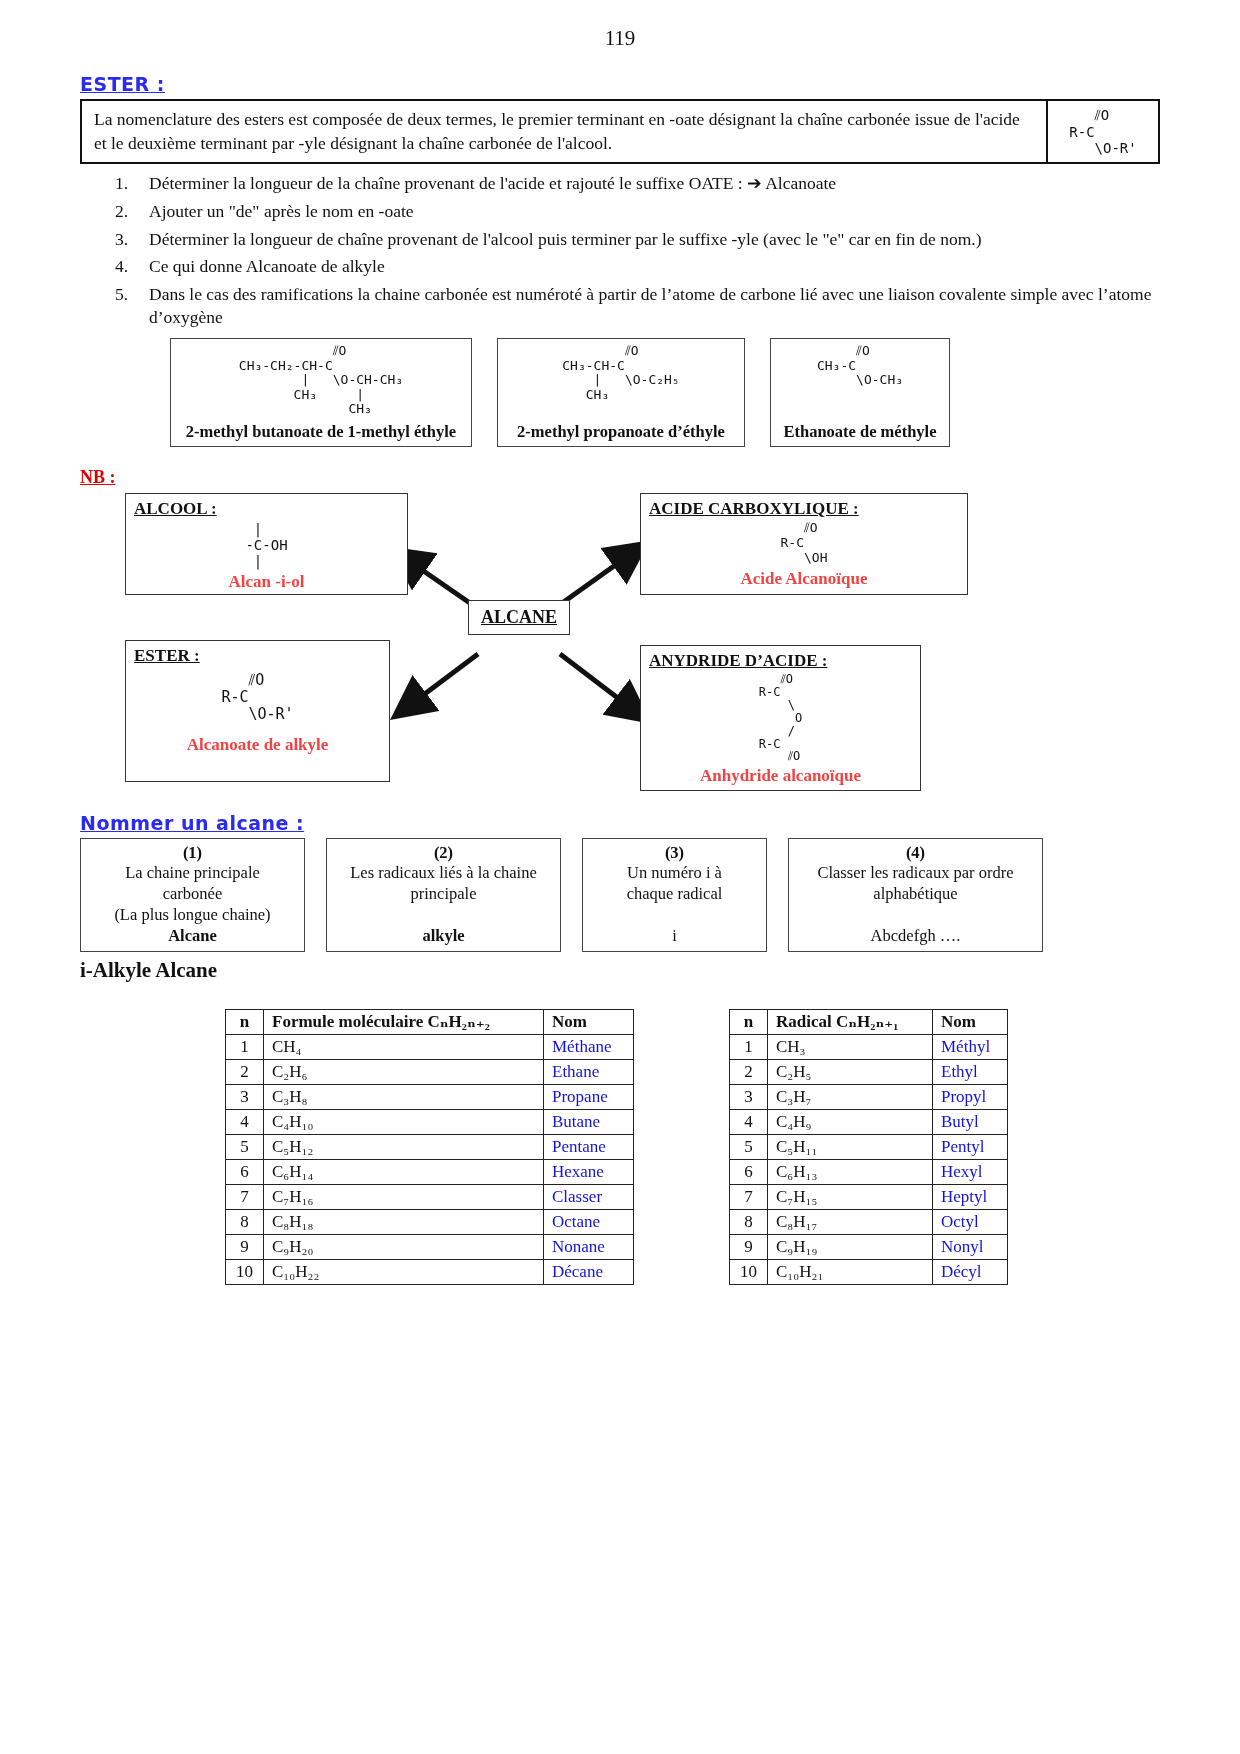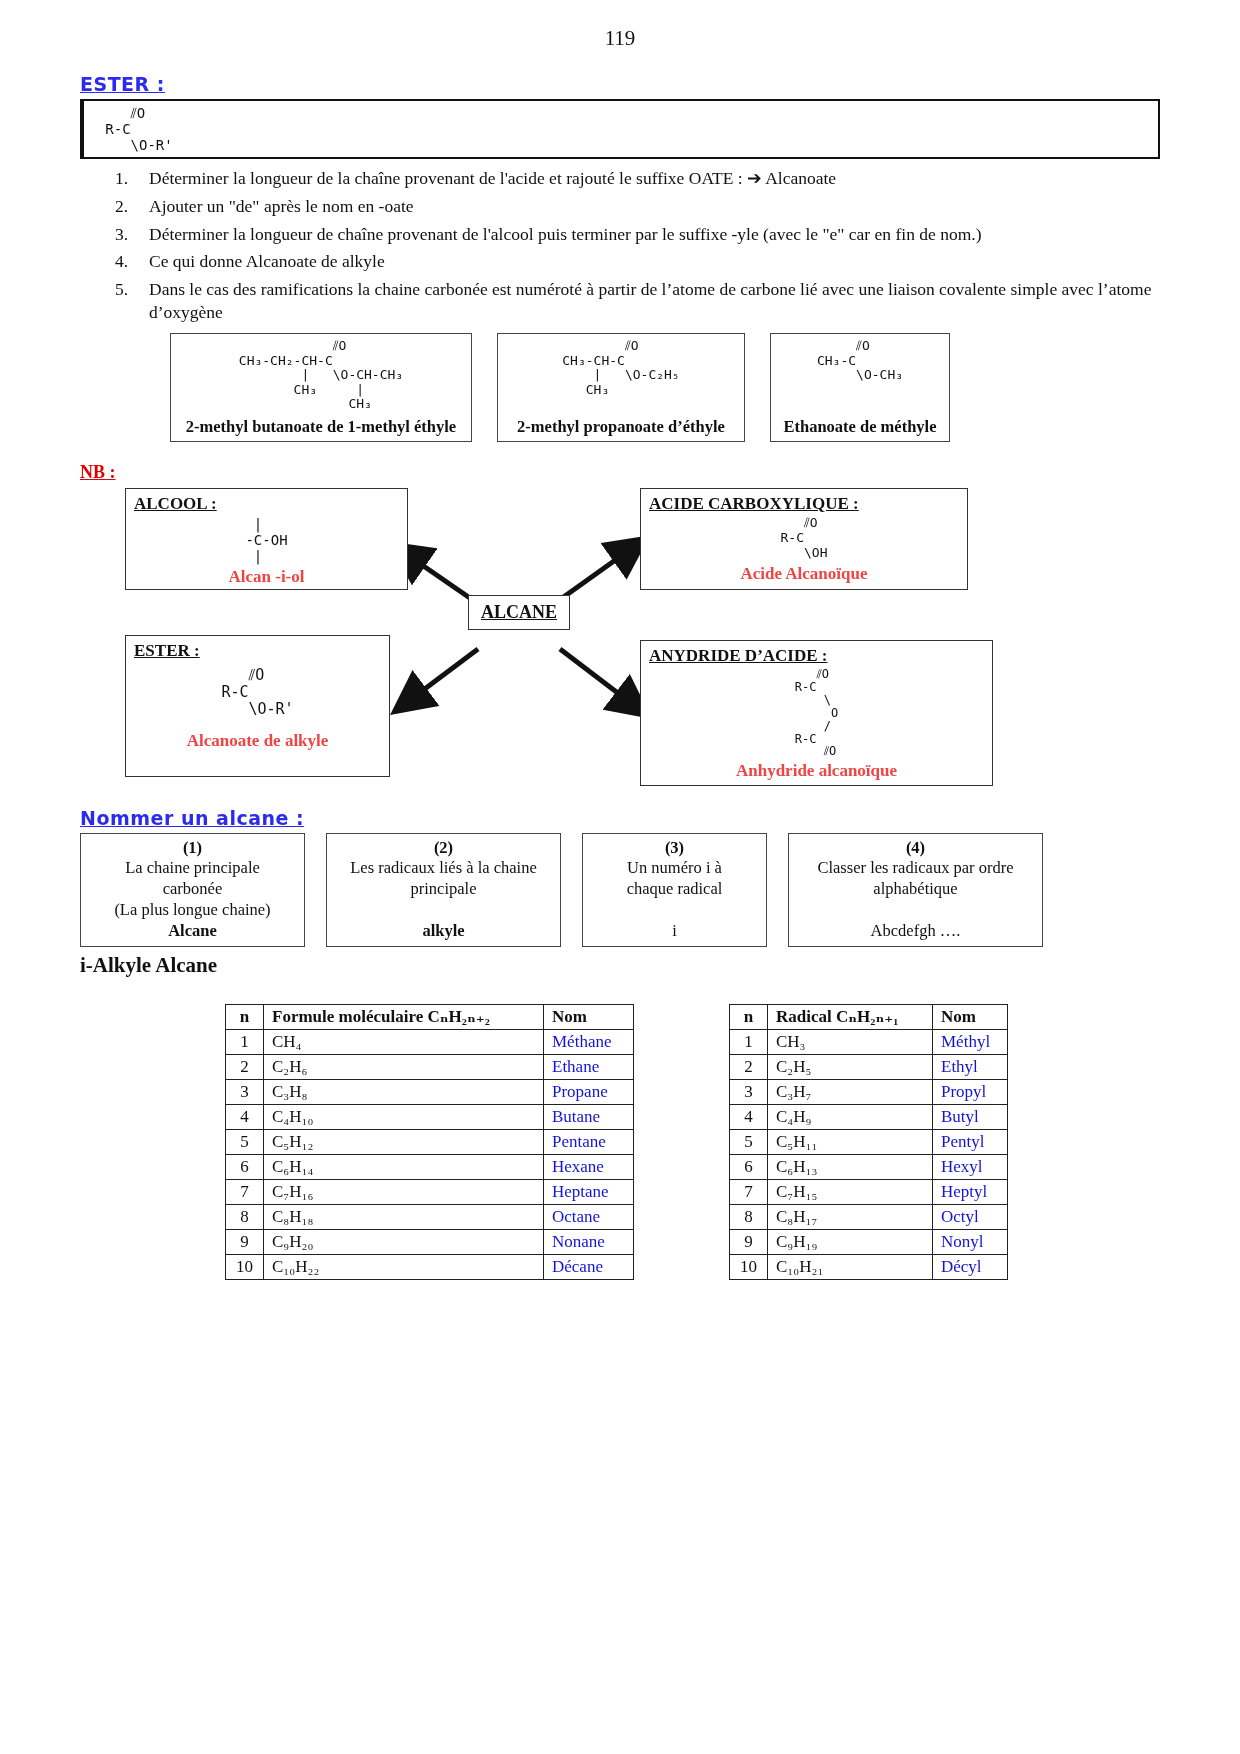--- a/index.html
+++ b/index.html
@@ -92,20 +92,21 @@
   .tbl-right .col-nom { min-width:75px; }
 </style>
 </head>
 <body>
 
 <div class="page-number">119</div>
 
 <div><span class="heading-comic">ESTER :</span></div>
 
 <div class="intro-box">
+  <div class="intro-text">La nomenclature des esters est composée de deux termes, le premier terminant en -oate désignant la chaîne carbonée issue de l'acide et le deuxième terminant par -yle désignant la chaîne carbonée de l'alcool.</div>
   <div class="intro-struct">
     <pre class="struct">   ⫽O
 R-C
    \O-R'</pre>
   </div>
 </div>
 
 <ol class="steps">
   <li>
       <span class="num">1.</span>
@@ -187,21 +188,21 @@
   <div class="alcane-box" style="left:388px;top:112px">ALCANE</div>
 
   <div class="dbox" style="left:45px;top:152px;width:265px;height:142px">
     <div class="dbox-title">ESTER :</div>
     <pre class="struct" style="font-size:15px;margin-top:6px">   ⫽O
 R-C
    \O-R'</pre>
     <div class="blue-caption" style="margin-top:12px">Alcanoate de alkyle</div>
   </div>
 
-  <div class="dbox" style="left:560px;top:157px;width:353px;height:146px">
+  <div class="dbox" style="left:560px;top:157px;width:281px;height:146px">
     <div class="dbox-title">ANYDRIDE D’ACIDE :</div>
     <pre class="struct" style="font-size:12px;line-height:1.08">   ⫽O
 R-C
     \
      O
     /
 R-C
     ⫽O</pre>
     <div class="blue-caption">Anhydride alcanoïque</div>
   </div>
@@ -276,21 +277,21 @@
             <td class="name-cell">Pentane</td>
           </tr>
           <tr>
             <td class="col-n">6</td>
             <td>C₆H₁₄</td>
             <td class="name-cell">Hexane</td>
           </tr>
           <tr>
             <td class="col-n">7</td>
             <td>C₇H₁₆</td>
-            <td class="name-cell">Heptane</td>
+            <td class="name-cell">Classer</td>
           </tr>
           <tr>
             <td class="col-n">8</td>
             <td>C₈H₁₈</td>
             <td class="name-cell">Octane</td>
           </tr>
           <tr>
             <td class="col-n">9</td>
             <td>C₉H₂₀</td>
             <td class="name-cell">Nonane</td>

